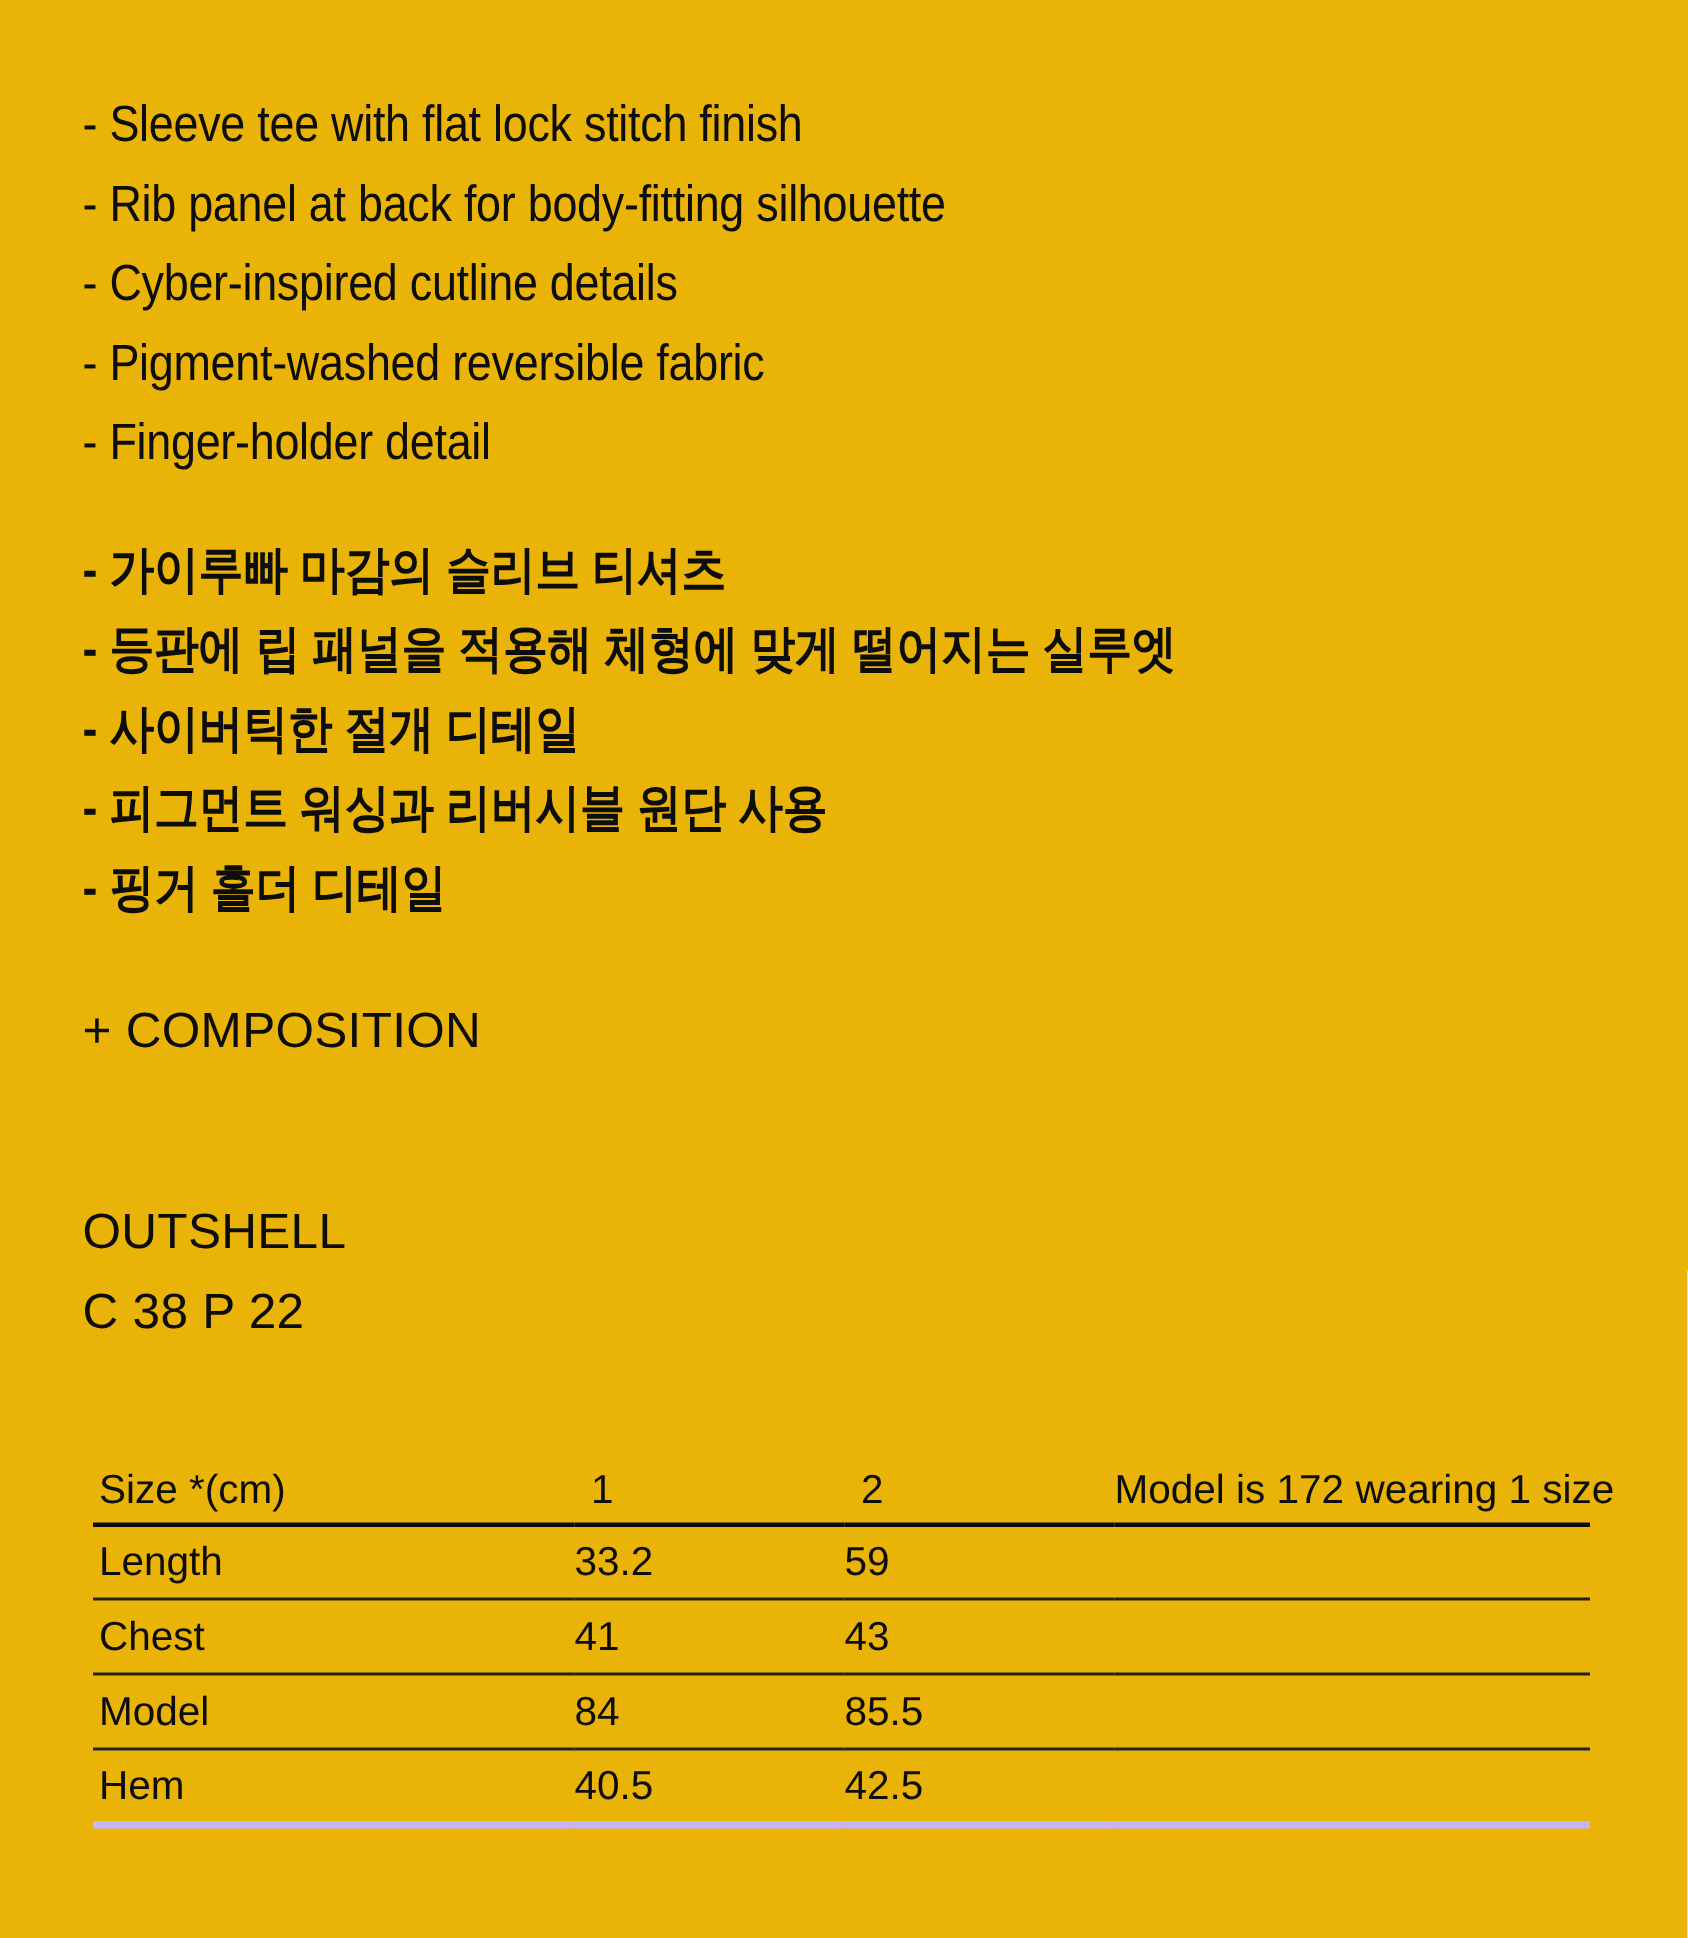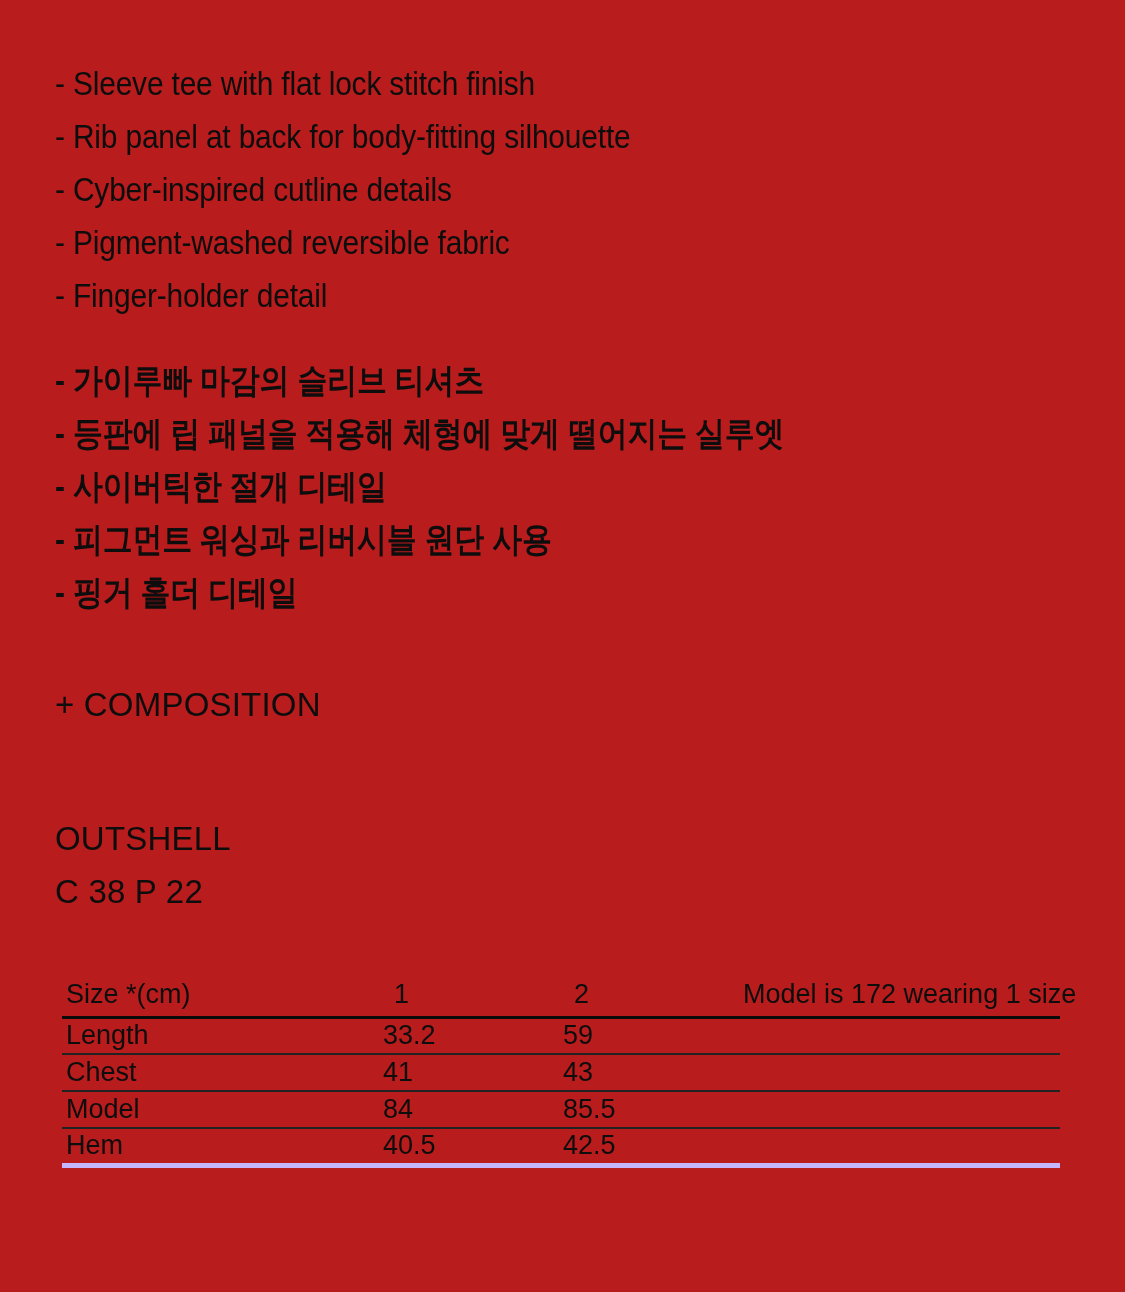--- a/index.html
+++ b/index.html
@@ -6,73 +6,73 @@
     margin: 0;
     padding: 0;
     background: #ffffff;
   }
   .page {
     position: relative;
     width: 1125px;
     height: 1292px;
     box-sizing: border-box;
     padding: 57px 55px 0 55px;
-    background: #b91c1c;
+    background: #eab308;
     color: #0d0d0d;
     font-family: "Liberation Sans", "DejaVu Sans", sans-serif;
     overflow: hidden;
   }
   p { margin: 0; }
 
   
   .feature-list .line {
     font-size: 34px;
     line-height: 53px;
     white-space: nowrap;
     transform: scaleX(0.88);
     transform-origin: 0 50%;
     letter-spacing: -0.2px;
   }
   .feature-list-ko { margin-top: 32px; font-weight: bold; }
 
   
   .composition-heading {
-    margin-top: 59px;
+    margin-top: 41px;
     font-size: 33px;
     line-height: 53px;
     letter-spacing: 0.2px;
   }
   .composition-details {
     margin-top: 81px;
     font-size: 33px;
     line-height: 53px;
     letter-spacing: 0.2px;
   }
 
   
   table.size-table {
-    margin-top: 55px;
+    margin-top: 72px;
     margin-left: 7px;
     width: 998px;
     border-collapse: collapse;
     table-layout: fixed;
     font-size: 27px;
     color: #0d0d0d;
   }
   table.size-table th,
   table.size-table td {
     font-weight: normal;
     text-align: left;
     padding: 0;
     vertical-align: middle;
     white-space: nowrap;
   }
   table.size-table thead tr { height: 44px; }
   table.size-table thead tr th { border-bottom: 3px solid #0a0a0a; }
-  table.size-table tbody tr { height: 37px; }
+  table.size-table tbody tr { height: 50px; }
   table.size-table tbody tr td { border-bottom: 2px solid #222222; }
   table.size-table tbody tr:last-child td { border-bottom: 5px solid #c4b5fd; }
 
   .col-label { width: 321px; }
   .col-size  { width: 180px; }
   .col-note  { width: 317px; }
 
   table.size-table .cell-label { padding-left: 4px; }
   table.size-table th.cell-size { padding-left: 11px; }
   table.size-table .cell-note { text-align: right; }

